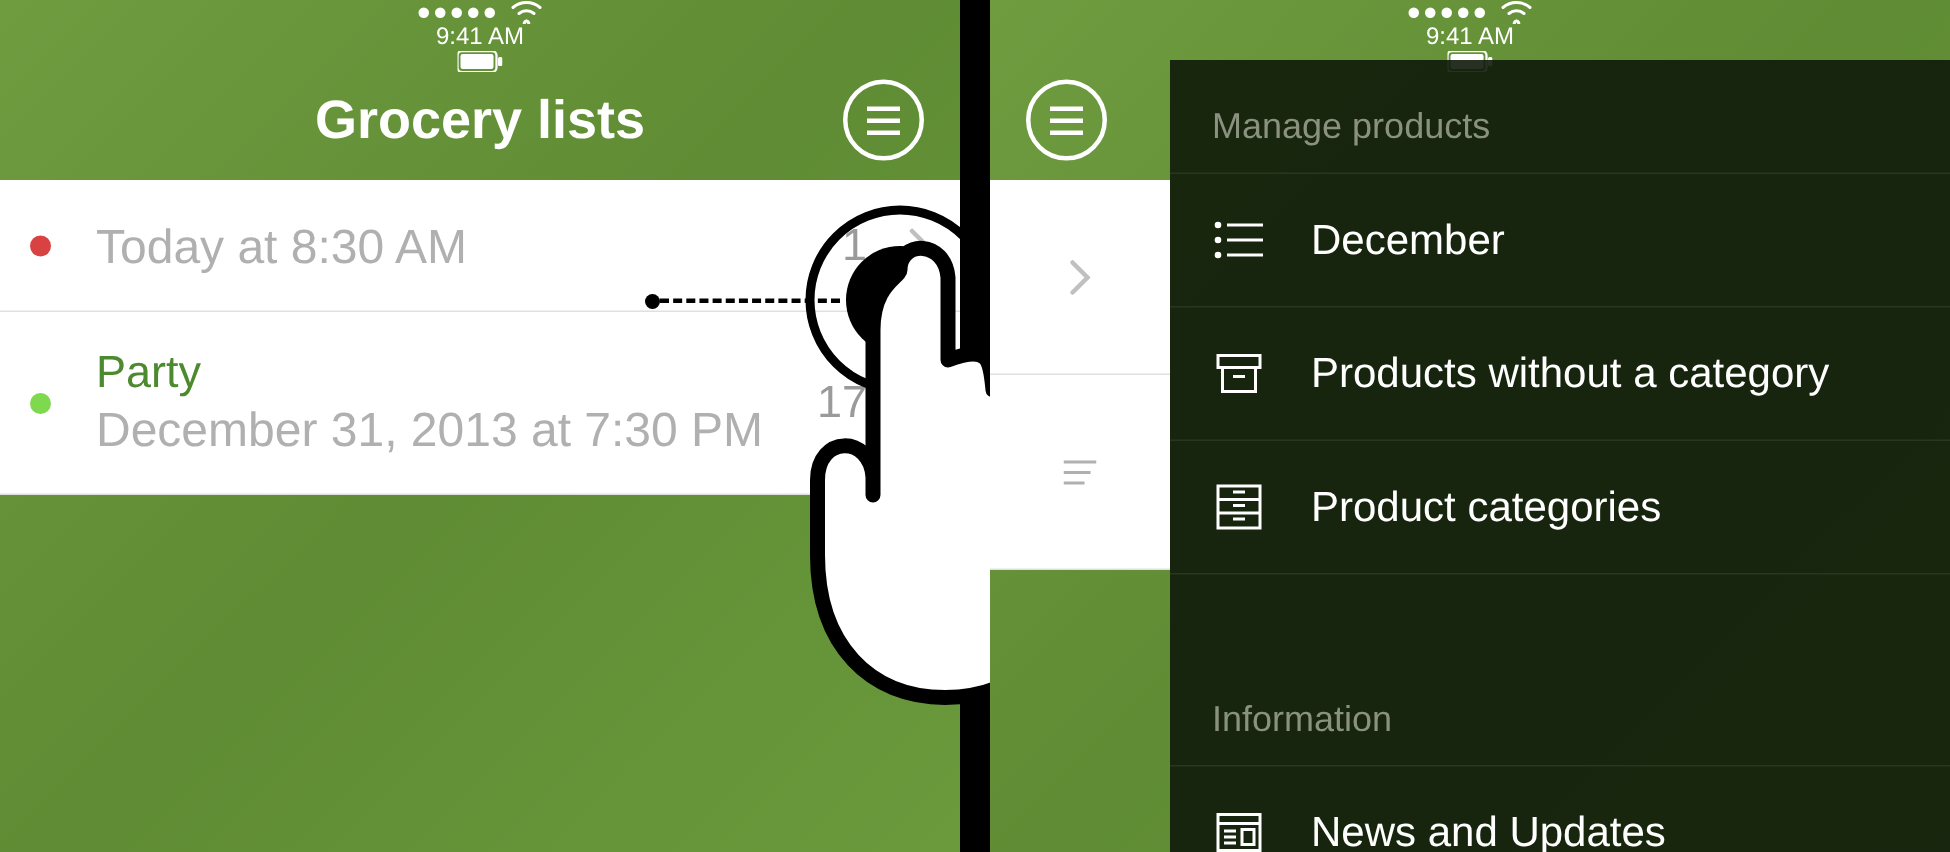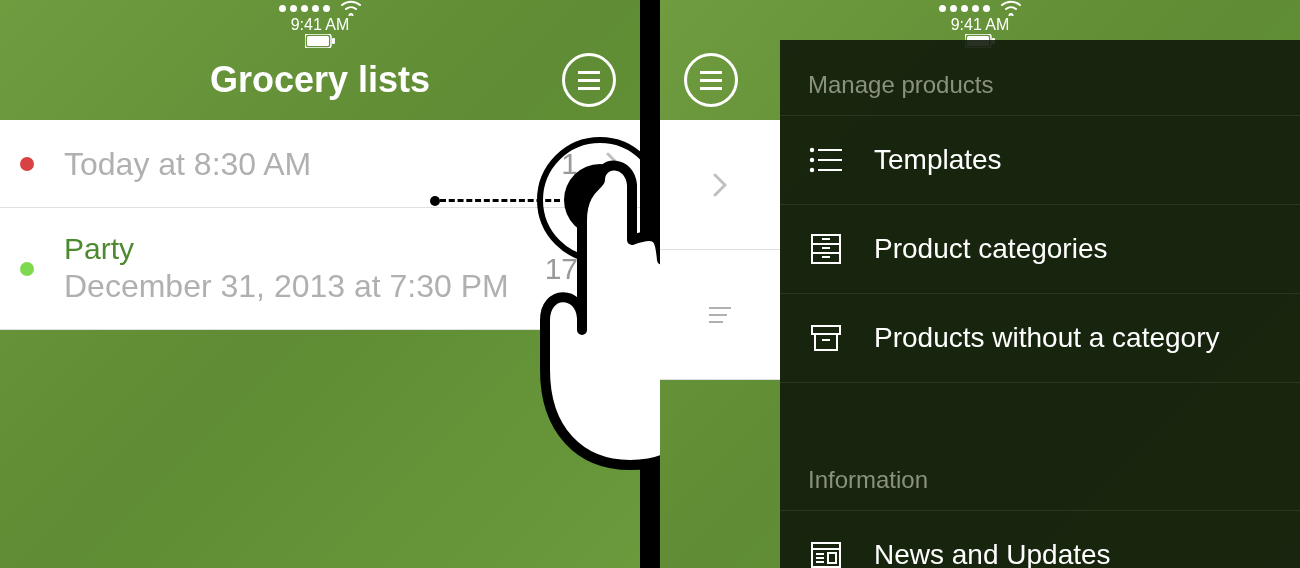--- a/index.html
+++ b/index.html
@@ -187,48 +187,48 @@
         <svg class="menu-icon" viewBox="0 0 36 36">
             <g stroke="#fff" stroke-width="2" fill="none">
               <circle cx="4" cy="8" r="1.2" fill="#fff"></circle>
               <line x1="10" y1="8" x2="34" y2="8"></line>
               <circle cx="4" cy="18" r="1.2" fill="#fff"></circle>
               <line x1="10" y1="18" x2="34" y2="18"></line>
               <circle cx="4" cy="28" r="1.2" fill="#fff"></circle>
               <line x1="10" y1="28" x2="34" y2="28"></line>
             </g>
           </svg>
-        <div class="menu-label">Templates</div>
+        <div class="menu-label">December</div>
+      </div>
+
+      <div class="menu-item">
+        <svg class="menu-icon" viewBox="0 0 36 36">
+            <g stroke="#fff" stroke-width="2" fill="none">
+              <rect x="4" y="6" width="28" height="8"></rect>
+              <rect x="7" y="14" width="22" height="16"></rect>
+              <line x1="14" y1="20" x2="22" y2="20"></line>
+            </g>
+          </svg>
+        <div class="menu-label">Products without a category</div>
       </div>
 
       <div class="menu-item">
         <svg class="menu-icon" viewBox="0 0 36 36">
             <g stroke="#fff" stroke-width="2" fill="none">
               <rect x="4" y="4" width="28" height="28"></rect>
               <line x1="4" y1="13" x2="32" y2="13"></line>
               <line x1="4" y1="22" x2="32" y2="22"></line>
               <line x1="14" y1="8" x2="22" y2="8"></line>
               <line x1="14" y1="17" x2="22" y2="17"></line>
               <line x1="14" y1="26" x2="22" y2="26"></line>
             </g>
           </svg>
         <div class="menu-label">Product categories</div>
       </div>
 
-      <div class="menu-item">
-        <svg class="menu-icon" viewBox="0 0 36 36">
-            <g stroke="#fff" stroke-width="2" fill="none">
-              <rect x="4" y="6" width="28" height="8"></rect>
-              <rect x="7" y="14" width="22" height="16"></rect>
-              <line x1="14" y1="20" x2="22" y2="20"></line>
-            </g>
-          </svg>
-        <div class="menu-label">Products without a category</div>
-      </div>
-
       <div class="menu-gap"></div>
 
       <div class="menu-section-header">Information</div>
 
       <div class="menu-item">
         <svg class="menu-icon" viewBox="0 0 36 36">
             <g stroke="#fff" stroke-width="2" fill="none">
               <rect x="4" y="6" width="28" height="24"></rect>
               <line x1="4" y1="12" x2="32" y2="12"></line>
               <line x1="8" y1="17" x2="16" y2="17"></line>

